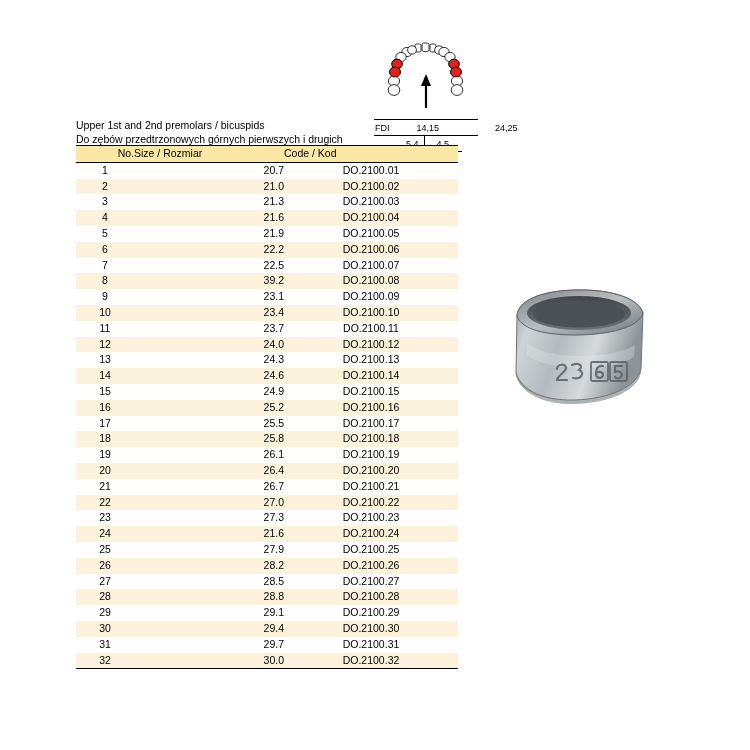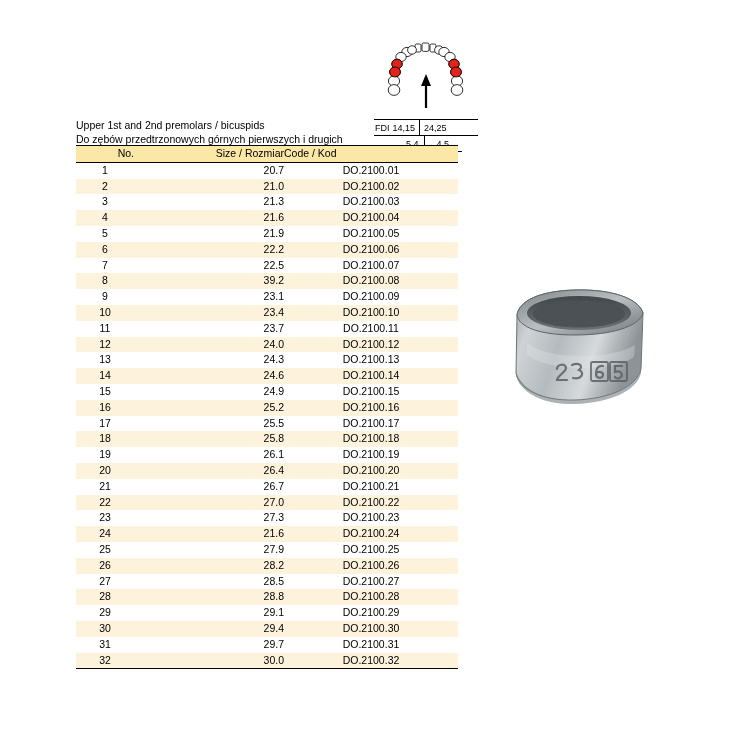--- a/index.html
+++ b/index.html
@@ -48,20 +48,21 @@
     position: absolute;
     left: 0;
     top: 89px;
     width: 104px;
     height: 15px;
     border-top: 1px solid #000;
     border-bottom: 1px solid #000;
     display: flex;
     align-items: center;
     font-size: 9px;
+    gap: 24px;
   }
   #fdi-label {
     padding-left: 1px;
     padding-right: 3px;
   }
   #fdi-left {
     padding-right: 4px;
   }
   #fdi-divider {
     width: 1px;
@@ -105,21 +106,21 @@
   #size-table thead th {
     background: #fbe8a6;
     border-top: 1.4px solid #000;
     border-bottom: 1.4px solid #000;
     font-size: 10.5px;
   }
   .col-no   { width: 58px;  text-align: center; }
   .col-size { width: 150px; text-align: right; }
   .col-code { width: 174px; text-align: center; }
   thead .col-no   { text-align: right; }
-  thead .col-size { text-align: right; padding-left: 22px; }
+  thead .col-size { text-align: left; padding-left: 22px; }
   thead .col-code { text-align: left; padding-left: 40px; }
   tbody tr.odd-row  { background: #ffffff; }
   tbody tr.even-row { background: #fdf3dc; }
   #size-table tbody tr:last-child td {
     border-bottom: 1.4px solid #000;
   }
 
   
   #product-photo {
     position: absolute;

